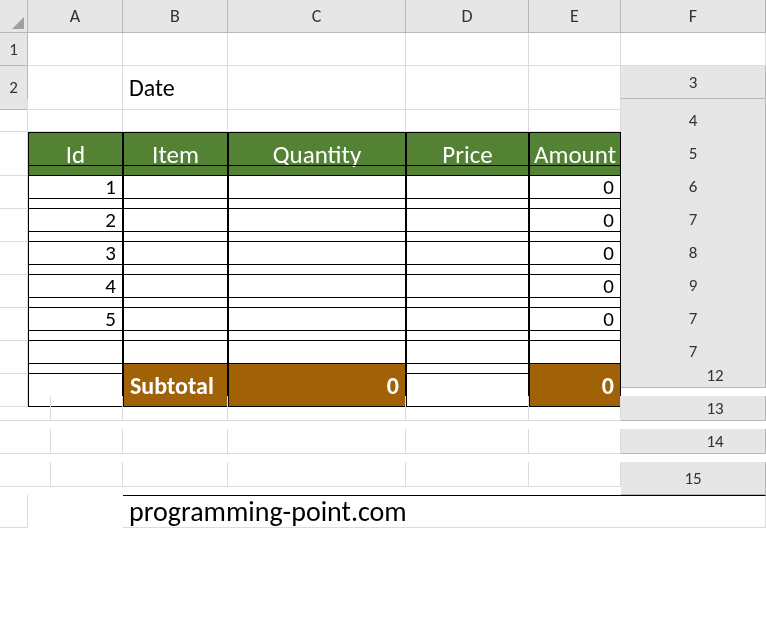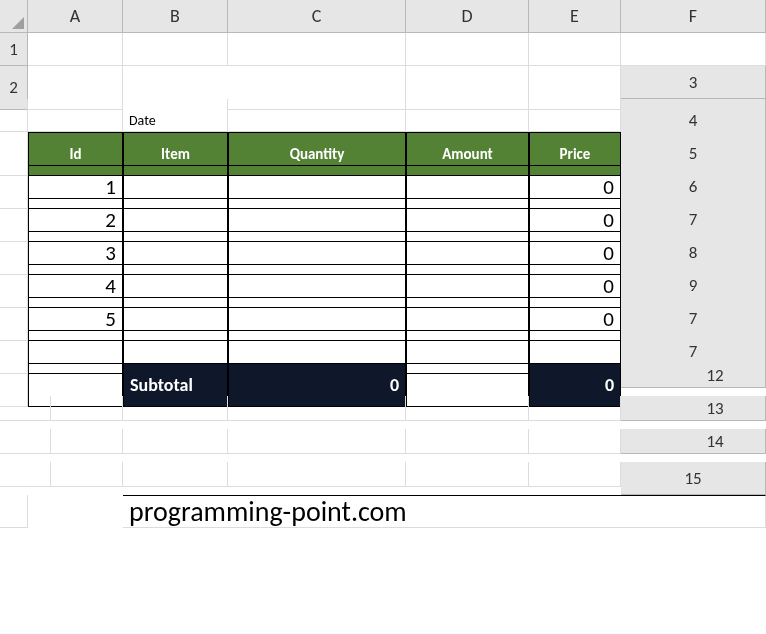--- a/index.html
+++ b/index.html
@@ -70,41 +70,40 @@
     .r-tall {
       height: 44px;
     }
     .r-short {
       height: 25px;
       padding-left: 44px;
     }
     .greenhead {
       background: #548235;
       color: #fff;
-      font-weight: bold;
-      font-size: 15px;
+      font-weight: normal;
+      font-size: 25px;
       justify-content: center;
       border: 1px solid #000;
     }
     .bordered {
       border: 1px solid #000;
     }
     .num {
       justify-content: flex-end;
     }
     .redblock {
-      background: #0f172a;
+      background: #a16207;
       color: #fff;
       font-weight: bold;
       border: 1px solid #000;
-      font-size: 18px;
+      font-size: 24px;
     }
     .date-label {
-      font-size: 14px;
-      margin-top: 33px;
+      font-size: 24px;
     }
   </style>
 </head>
 <body>
 
 <div class="sheet">
 
   <div class="corner"></div>
   <div class="col-head">A</div>
   <div class="col-head">B</div>
@@ -134,22 +133,22 @@
   <div class="cell"></div>
   <div class="cell"></div>
   <div class="cell"></div>
   <div class="cell"></div>
 
   <div class="row-head r-tall">4</div>
   <div class="cell r-tall"></div>
   <div class="cell r-tall greenhead">Id</div>
   <div class="cell r-tall greenhead">Item</div>
   <div class="cell r-tall greenhead">Quantity</div>
+  <div class="cell r-tall greenhead">Price</div>
   <div class="cell r-tall greenhead">Amount</div>
-  <div class="cell r-tall greenhead">Price</div>
 
   <div class="row-head r-tall">5</div>
   <div class="cell r-tall"></div>
   <div class="cell r-tall bordered num">1</div>
   <div class="cell r-tall bordered"></div>
   <div class="cell r-tall bordered"></div>
   <div class="cell r-tall bordered"></div>
   <div class="cell r-tall bordered num">0</div>
 
   <div class="row-head r-tall">6</div>

